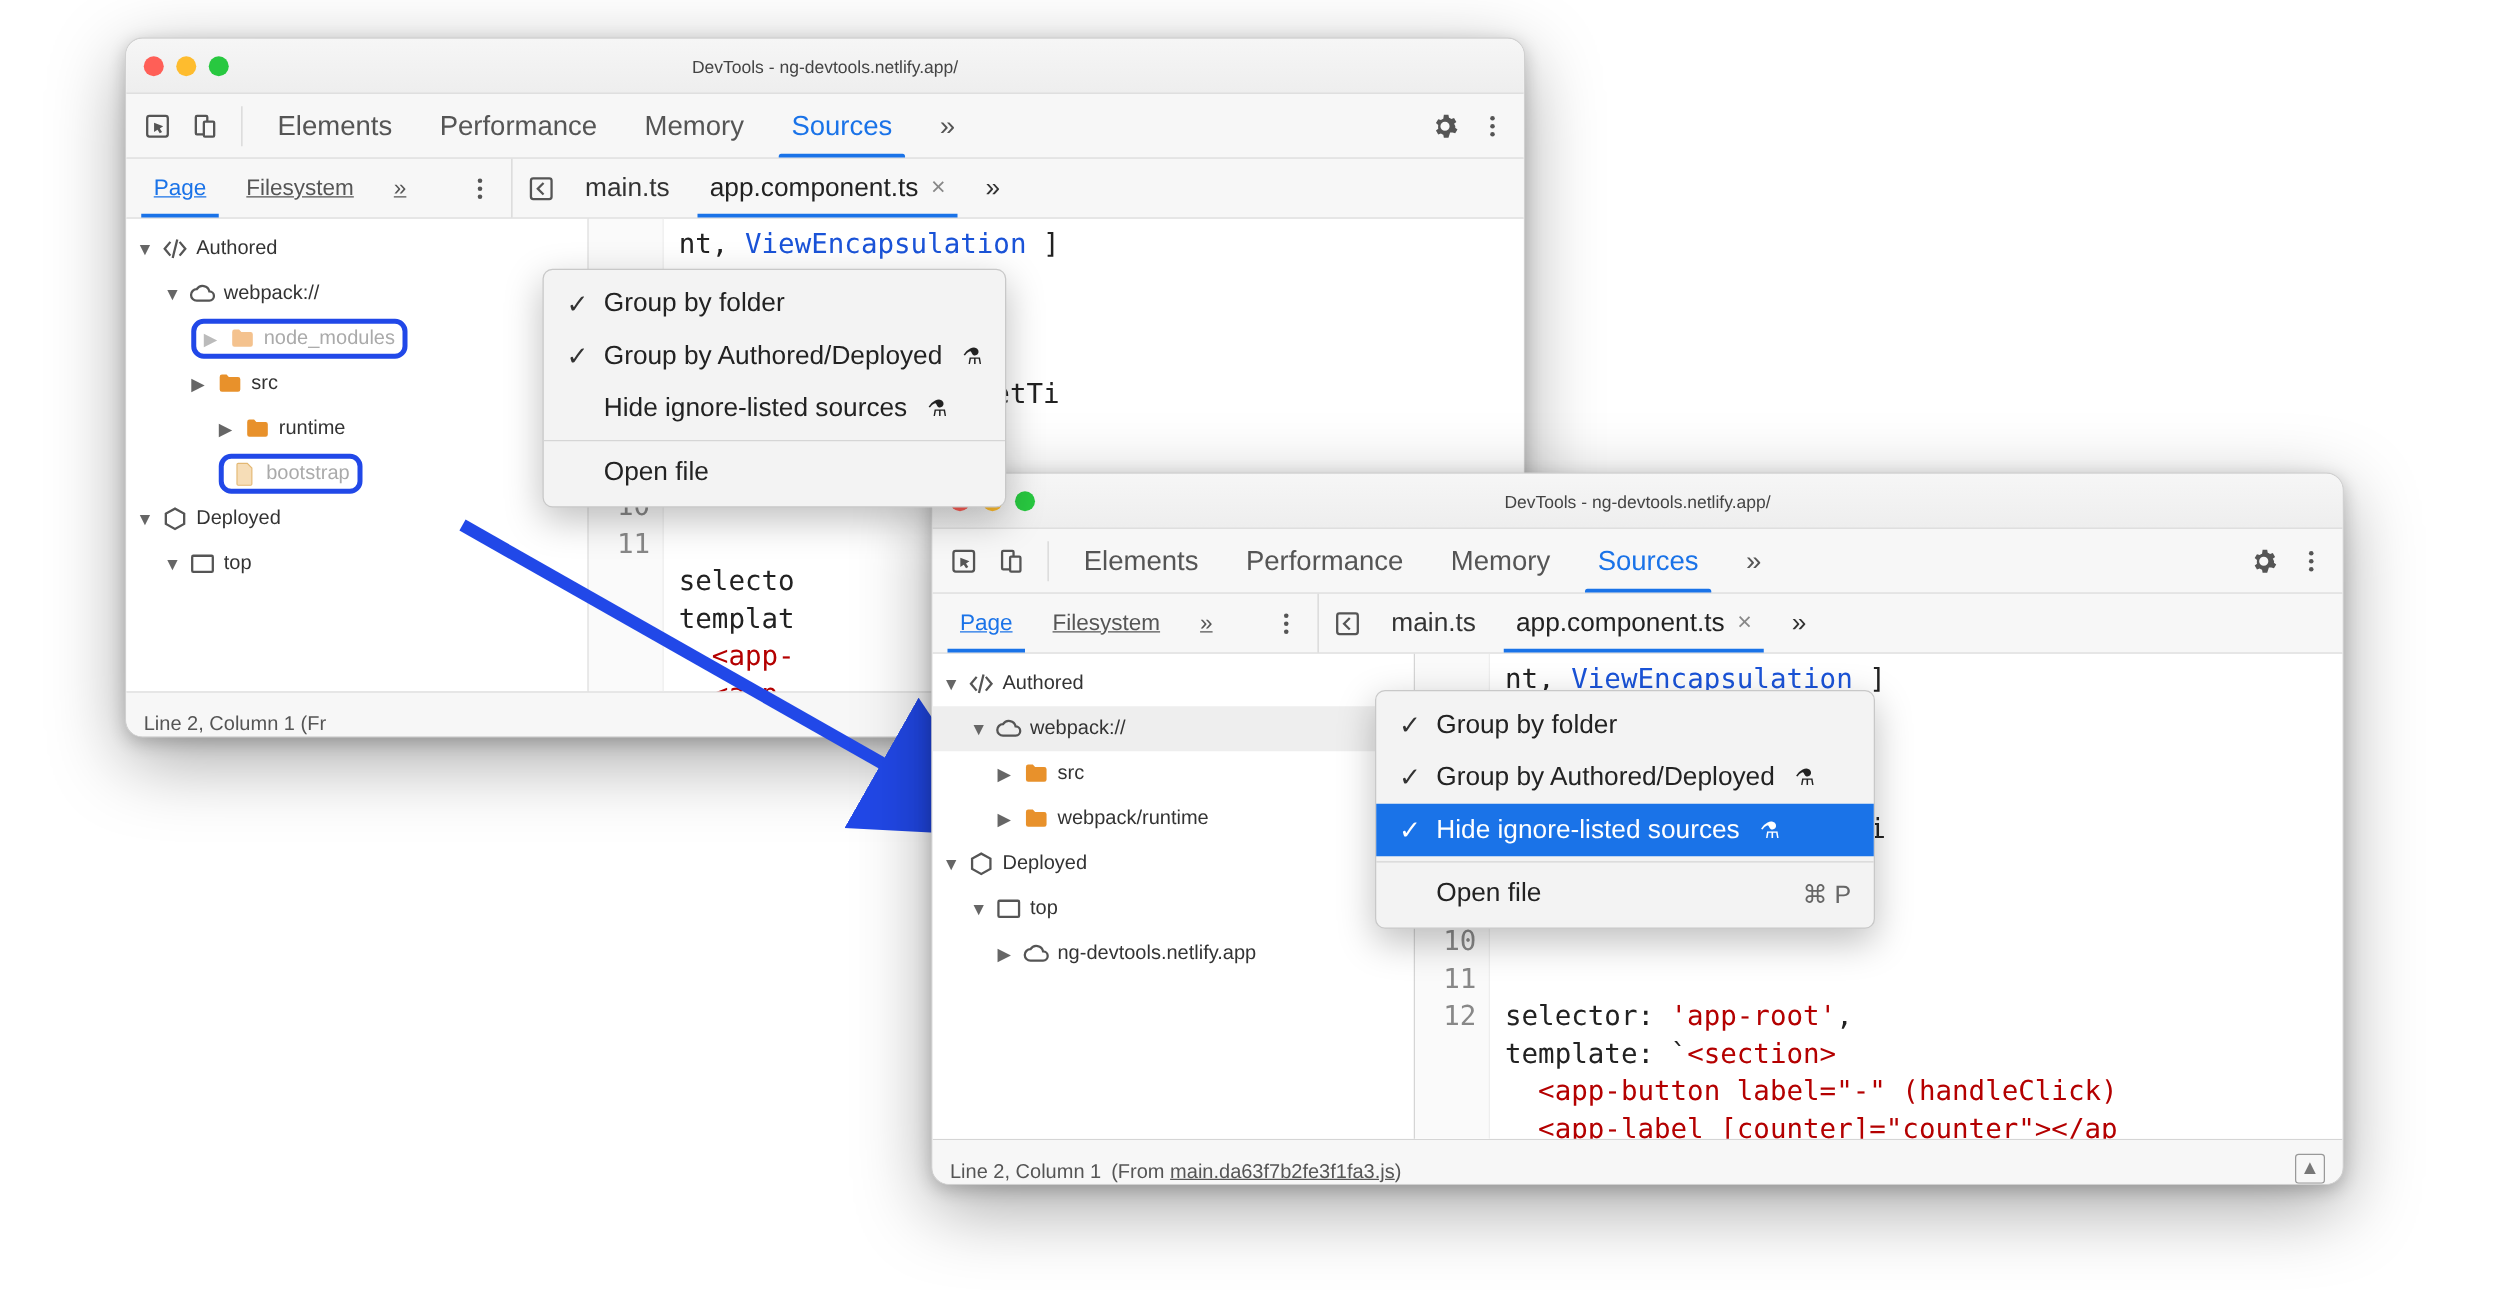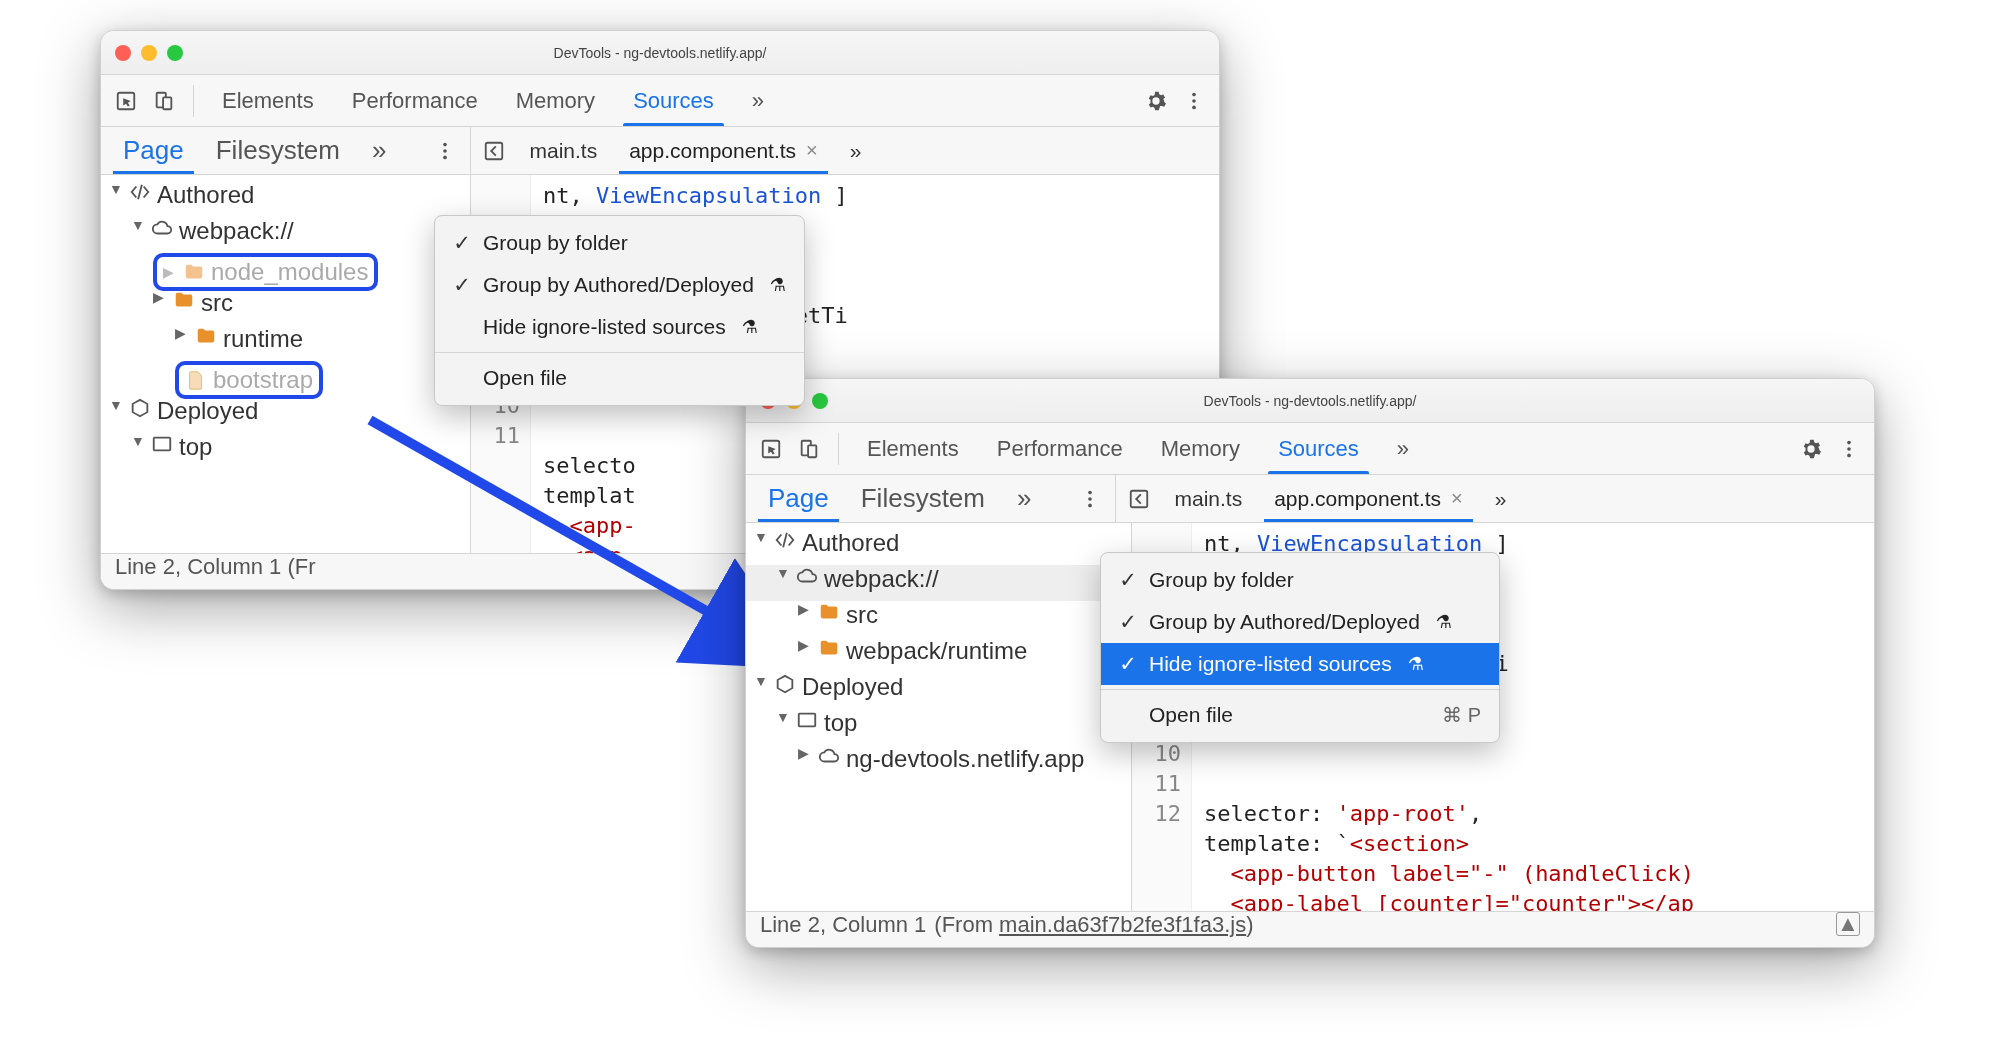--- a/index.html
+++ b/index.html
@@ -43,47 +43,47 @@
   .tool-btn{width:34px;height:34px;display:flex;align-items:center;justify-content:center;color:#555;cursor:pointer;}
   .vsep{width:1px;height:32px;background:#d5d5d5;margin:0 8px;}
   .tabs{display:flex;gap:6px;align-items:stretch;height:100%;}
   .tab{padding:0 16px;display:flex;align-items:center;color:#555;cursor:pointer;position:relative;font-size:22px;}
   .tab.active{color:#1a73e8;}
   .tab.active::after{content:"";position:absolute;left:6px;right:6px;bottom:0;height:3px;background:#1a73e8;border-radius:2px 2px 0 0;}
   .spacer{flex:1;}
 
   .subtoolbar{height:48px;display:flex;align-items:stretch;border-bottom:1px solid #d5d5d5;background:#f7f7f7;}
   .subtabs{display:flex;align-items:center;gap:4px;padding:0 8px;border-right:1px solid #d5d5d5;height:100%;}
-  .subtab{padding:0 14px;color:#555;cursor:pointer;font-size:26px;position:relative;height:100%;display:flex;align-items:center;}
+  .subtab{padding:0 14px;color:#555;cursor:pointer;font-size:18px;position:relative;height:100%;display:flex;align-items:center;text-decoration:underline;}
   .subtab.active{color:#1a73e8;}
   .subtab.active::after{content:"";position:absolute;left:4px;right:4px;bottom:0;height:3px;background:#1a73e8;}
   .filetabs{display:flex;align-items:center;padding:0 6px;gap:4px;}
   .filetab{padding:0 14px;height:100%;display:flex;align-items:center;gap:10px;color:#333;cursor:pointer;position:relative;font-size:21px;}
   .filetab.active{color:#222;}
   .filetab.active::after{content:"";position:absolute;left:4px;right:4px;bottom:0;height:3px;background:#1a73e8;}
   .close-x{color:#888;font-size:20px;}
 
   .body{display:flex;height:calc(100% - 44px - 52px - 48px - 36px);}
   .tree{width:370px;border-right:1px solid #d5d5d5;overflow:hidden;padding-top:6px;background:#fff;}
   .win2 .tree{width:386px;}
-  .trow{display:flex;align-items:flex-start;height:36px;padding-left:6px;gap:6px;color:#333;cursor:pointer;font-size:24px;white-space:nowrap;}
+  .trow{display:flex;align-items:center;height:36px;padding-left:6px;gap:6px;color:#333;cursor:pointer;font-size:16px;white-space:nowrap;}
   .trow.sel{background:#eee;}
   .tri{width:14px;display:inline-block;color:#666;font-size:14px;}
   .tri.open::before{content:"▼";}
   .tri.closed::before{content:"▶";}
   .depth0{padding-left:8px;} .depth1{padding-left:30px;} .depth2{padding-left:52px;} .depth3{padding-left:74px;}
   .ic{width:22px;height:22px;display:inline-flex;align-items:center;justify-content:center;}
   .highlight{border:4px solid #2148e8;border-radius:10px;padding:1px 6px;display:inline-flex;align-items:center;gap:6px;}
 
   .editor{flex:1;display:flex;font-family:ui-monospace,Menlo,Consolas,monospace;font-size:22px;position:relative;overflow:hidden;background:#fff;}
   .gutter{width:60px;text-align:right;padding:6px 10px 6px 0;color:#888;background:#fafafa;border-right:1px solid #eee;line-height:30px;}
   .code{flex:1;padding:6px 0 6px 12px;line-height:30px;white-space:pre;color:#222;}
   .kw{color:#0f7050;} .id{color:#1a53d8;} .tag{color:#b40000;} .str{color:#b40000;}
 
-  .statusbar{height:36px;border-top:1px solid #d5d5d5;background:#f7f7f7;display:flex;align-items:flex-start;padding:0 14px;color:#555;font-size:22px;gap:8px;}
+  .statusbar{height:36px;border-top:1px solid #d5d5d5;background:#f7f7f7;display:flex;align-items:flex-end;padding:0 14px;color:#555;font-size:16px;gap:8px;}
   .sourcemap{text-decoration:underline;}
   .eject{margin-left:auto;width:24px;height:24px;border:1.5px solid #999;display:flex;align-items:center;justify-content:center;color:#777;border-radius:3px;}
 
   .ctxmenu{position:absolute;background:#f3f3f3;border:1px solid #c8c8c8;border-radius:8px;box-shadow:0 10px 30px rgba(0,0,0,0.25);padding:6px 0;min-width:350px;z-index:5;}
   .ctxitem{height:42px;display:flex;align-items:center;padding:0 18px;gap:12px;font-size:21px;color:#222;cursor:pointer;}
   .ctxitem.hl{background:#1a73e8;color:#fff;}
   .ctxsep{height:1px;background:#d5d5d5;margin:4px 0;}
   .check{width:18px;text-align:center;color:#333;}
   .ctxitem.hl .check{color:#fff;}
   .flask{font-size:18px;margin-left:4px;}

